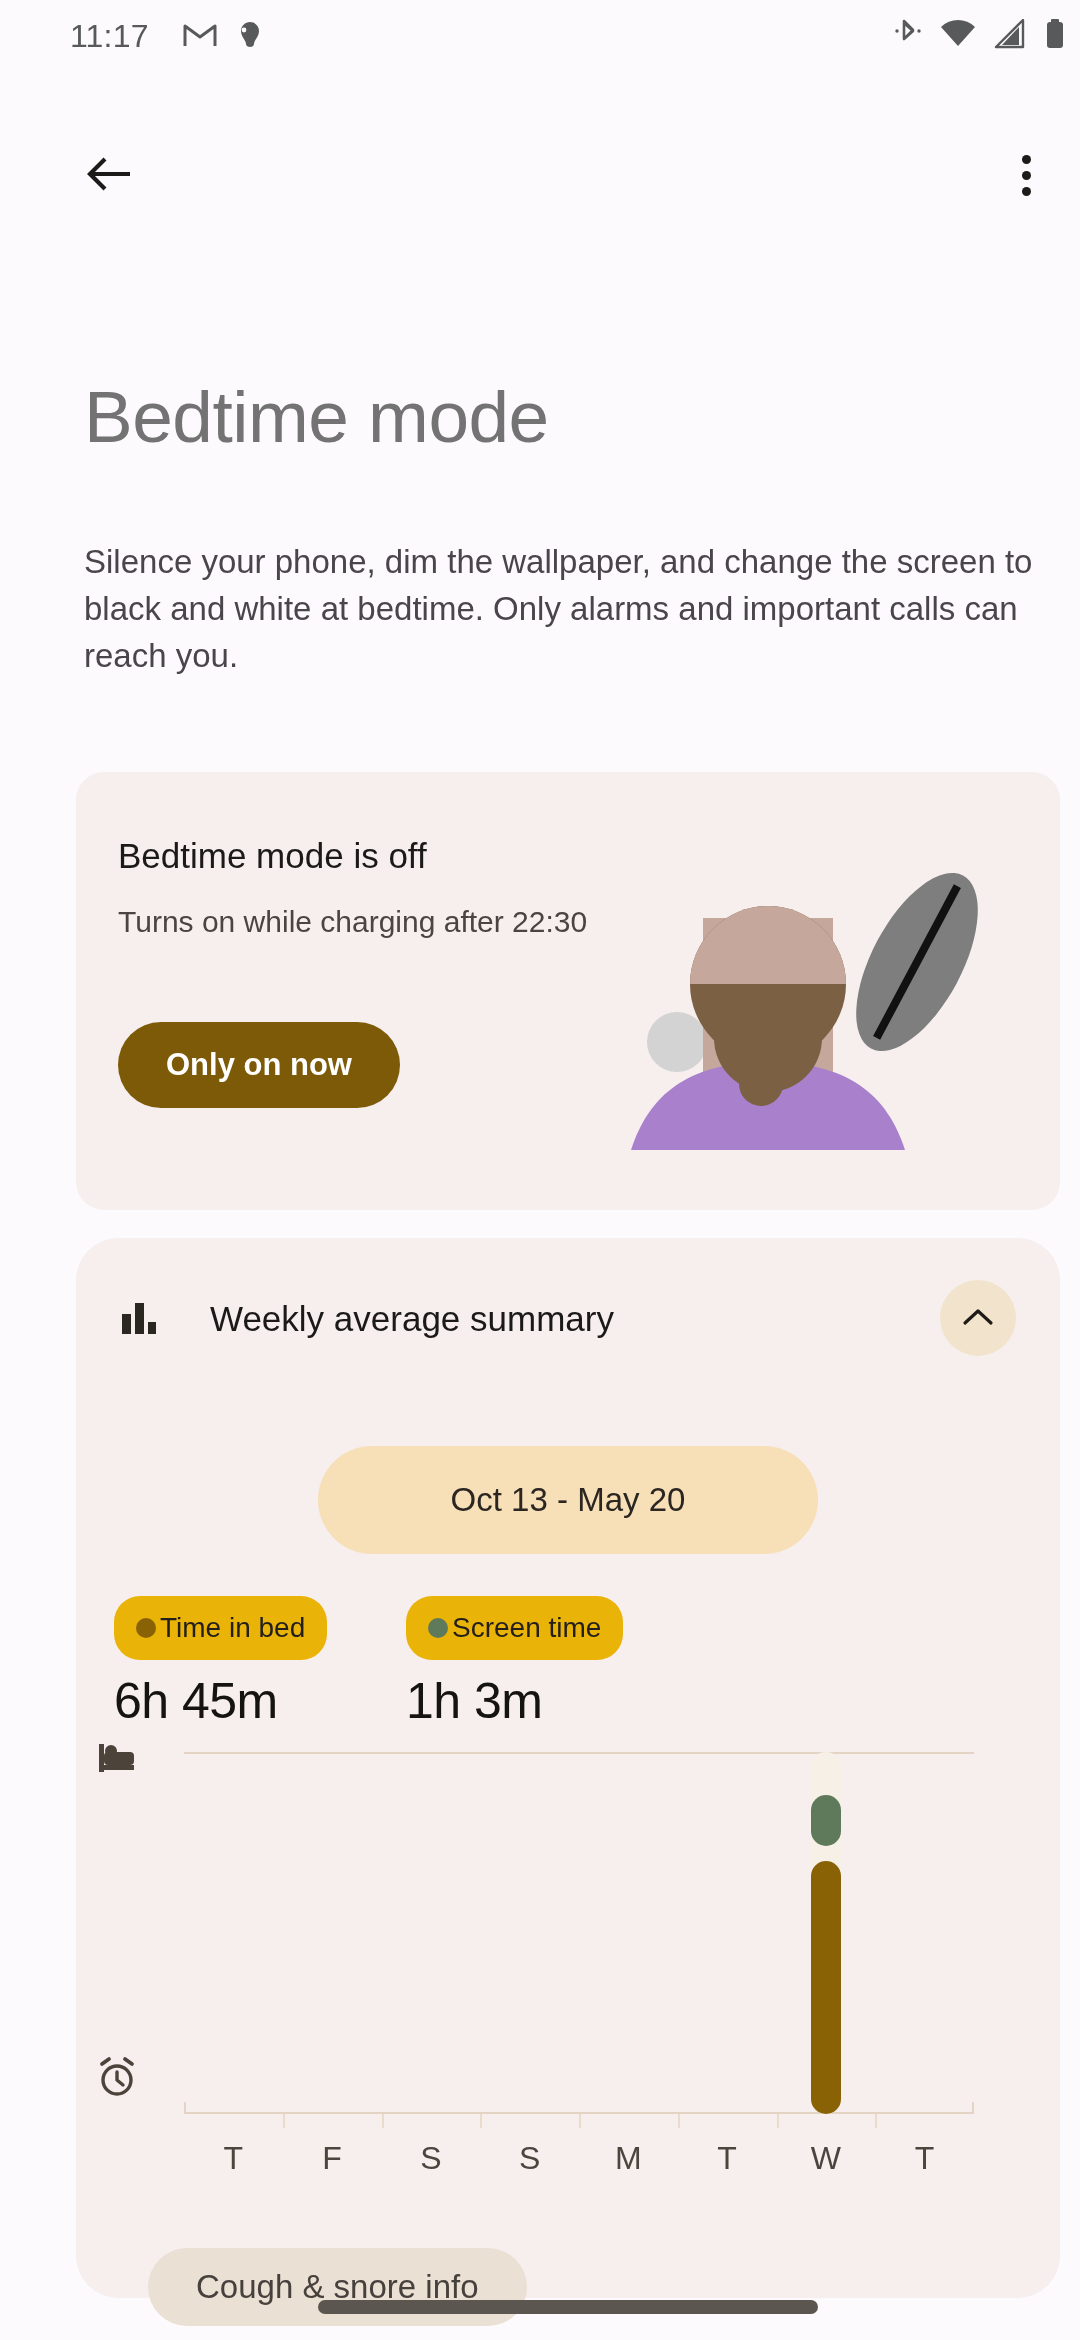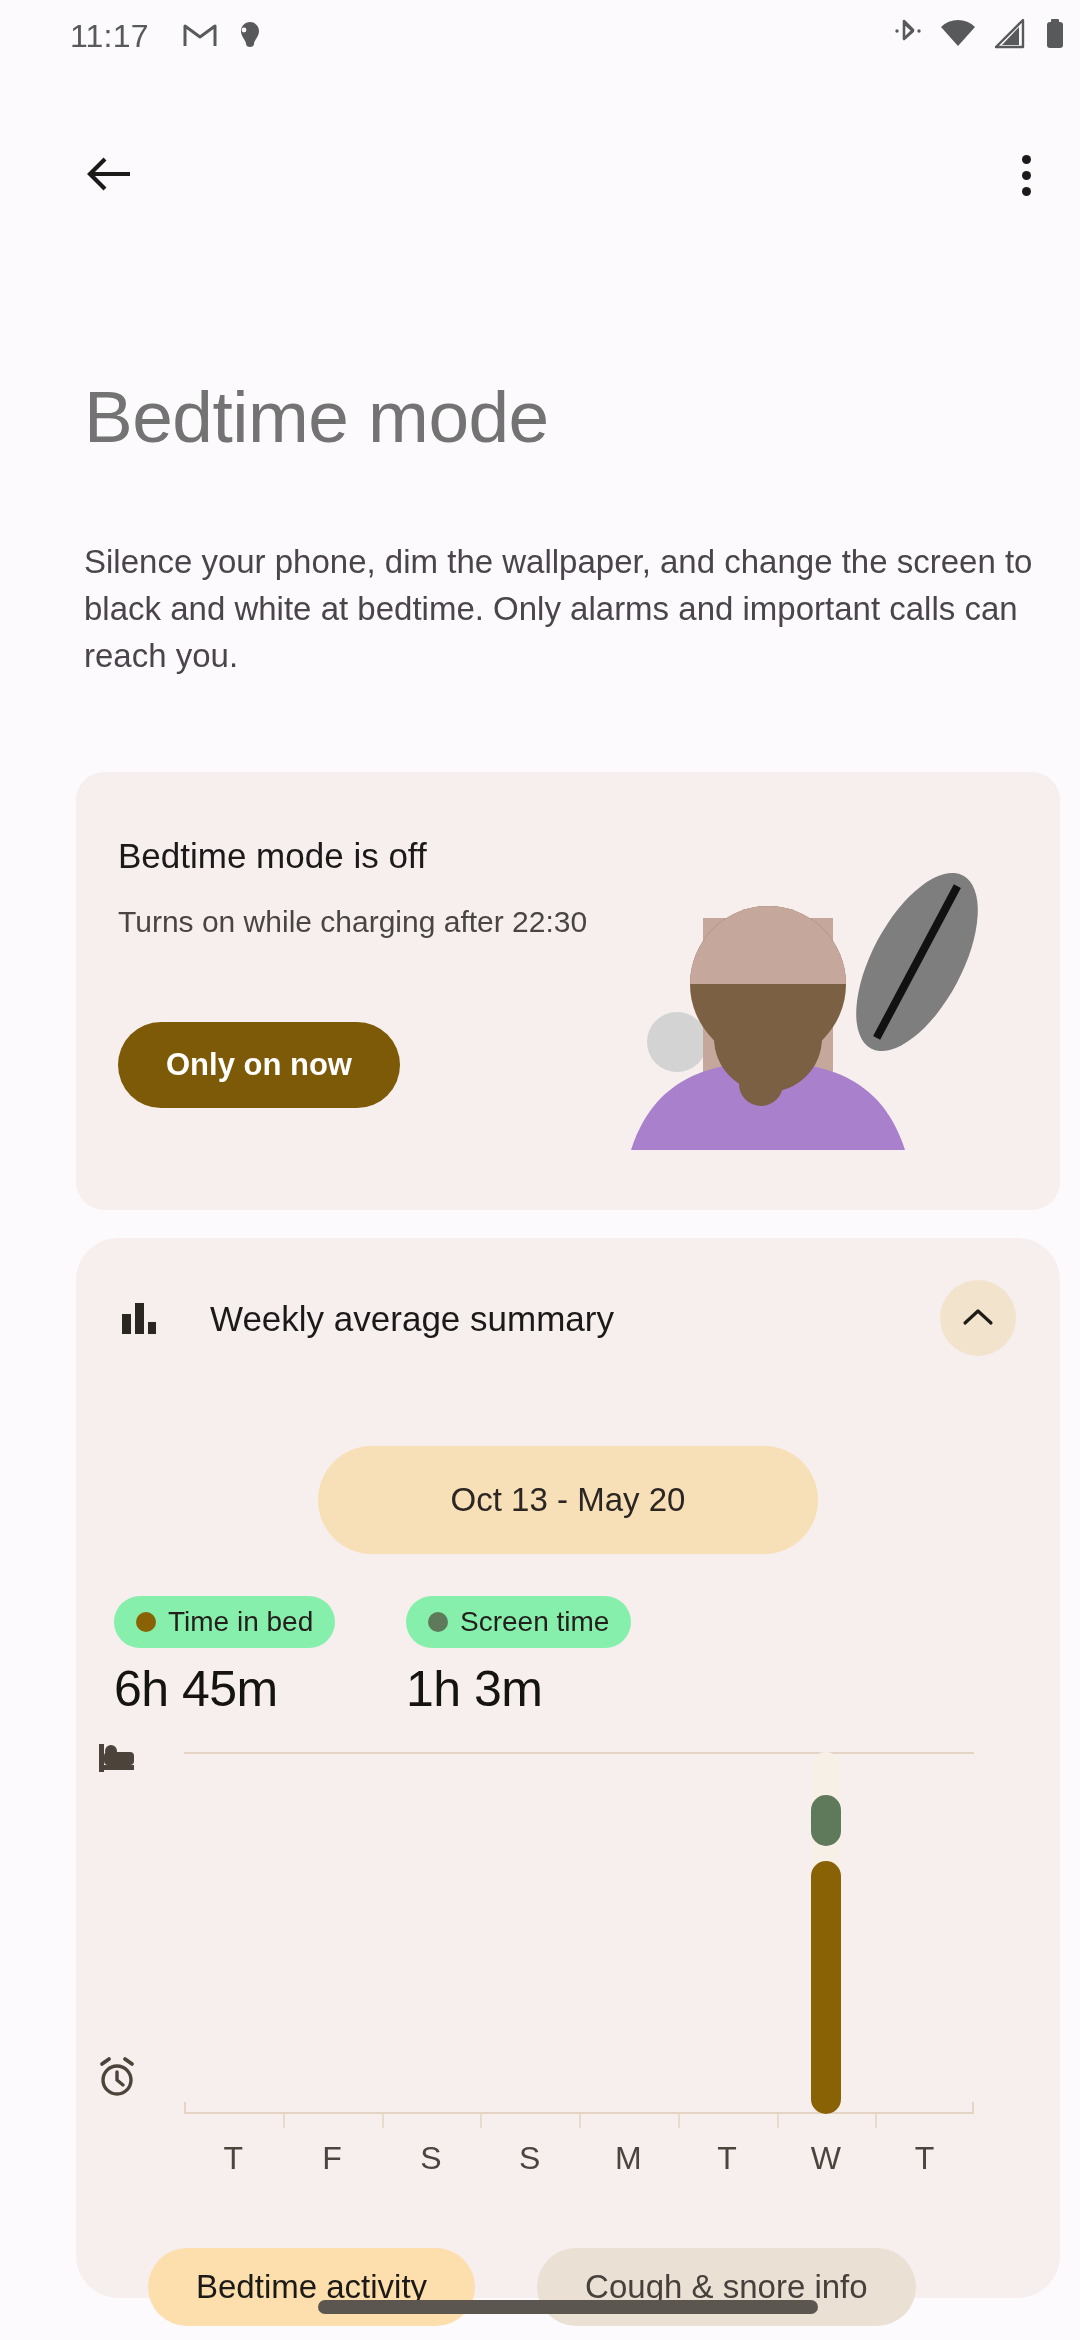--- a/index.html
+++ b/index.html
@@ -95,22 +95,22 @@
     display:flex; align-items:center; justify-content:center;
     font-size:33px; color:#2B2622; font-family:"Liberation Sans", sans-serif;
   }
 
   
   .legend-row { position:absolute; top:358px; left:0; width:984px; }
   .metric { position:absolute; }
   .metric.m0 { left:38px; }
   .metric.m1 { left:330px; }
   .lg-chip {
-    display:inline-flex; align-items:center; gap:12px;
-    height:52px; padding:0 22px; border-radius:26px; background:#86efac;
+    display:inline-flex; align-items:center; gap:4px;
+    height:64px; padding:0 22px; border-radius:26px; background:#eab308;
     font-size:28px; color:#231F1C;
   }
   .lg-dot { width:20px; height:20px; border-radius:50%; display:block; }
   .metric-val {
     margin-top:12px; font-size:50px; color:#16140F; line-height:58px;
     letter-spacing:-.5px;
   }
 
   
   .chart { position:absolute; top:498px; left:0; width:984px; height:420px; }
@@ -342,18 +342,17 @@
           <div class="xlabel" style="left: 43.75%;">S</div>
           <div class="xlabel" style="left: 56.25%;">M</div>
           <div class="xlabel" style="left: 68.75%;">T</div>
           <div class="xlabel" style="left: 81.25%;">W</div>
           <div class="xlabel" style="left: 93.75%;">T</div>
         </div>
     </div>
   </div>
 
   <div class="bottom-chips">
-    <button class="tab-chip active">Bedtime activity</button>
     <button class="tab-chip inactive">Cough &amp; snore info</button>
   </div>
 
   <div class="gesture-bar"></div>
 </div>
 
 </body></html>

